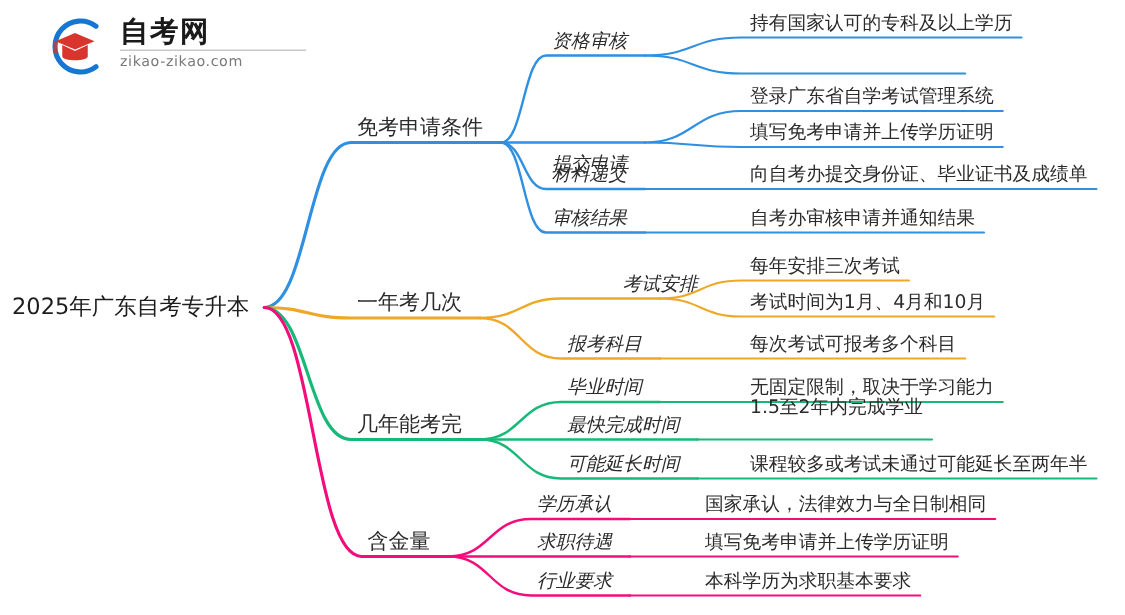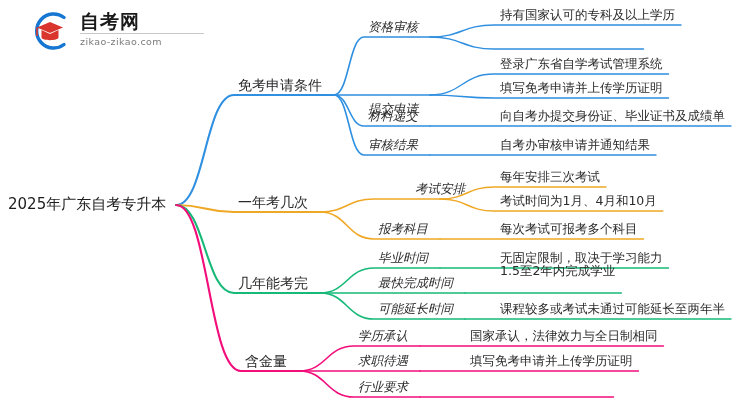--- a/index.html
+++ b/index.html
@@ -166,13 +166,14 @@
     <div class="node lvl2" style="left: 378px; top: 275px;">最快完成时间</div>
     <div class="node lvl3" style="left: 500px; top: 263px;">1.5至2年内完成学业</div>
     <div class="node lvl2" style="left: 378px; top: 301px;">可能延长时间</div>
     <div class="node lvl3" style="left: 500px; top: 301px; text-align: right;">课程较多或考试未通过可能延长至两年半</div>
     <div class="node lvl1" style="left: 245px; top: 353px;">含金量</div>
     <div class="node lvl2" style="left: 358px; top: 328px;">学历承认</div>
     <div class="node lvl3" style="left: 470px; top: 328px;">国家承认，法律效力与全日制相同</div>
     <div class="node lvl2" style="left: 358px; top: 353px;">求职待遇</div>
     <div class="node lvl3" style="left: 470px; top: 353px;">填写免考申请并上传学历证明</div>
     <div class="node lvl2" style="left: 358px; top: 379px;">行业要求</div>
+    <div class="node lvl3" style="left: 470px; top: 379px;">本科学历为求职基本要求</div>
   </div>
 
 </body></html>

